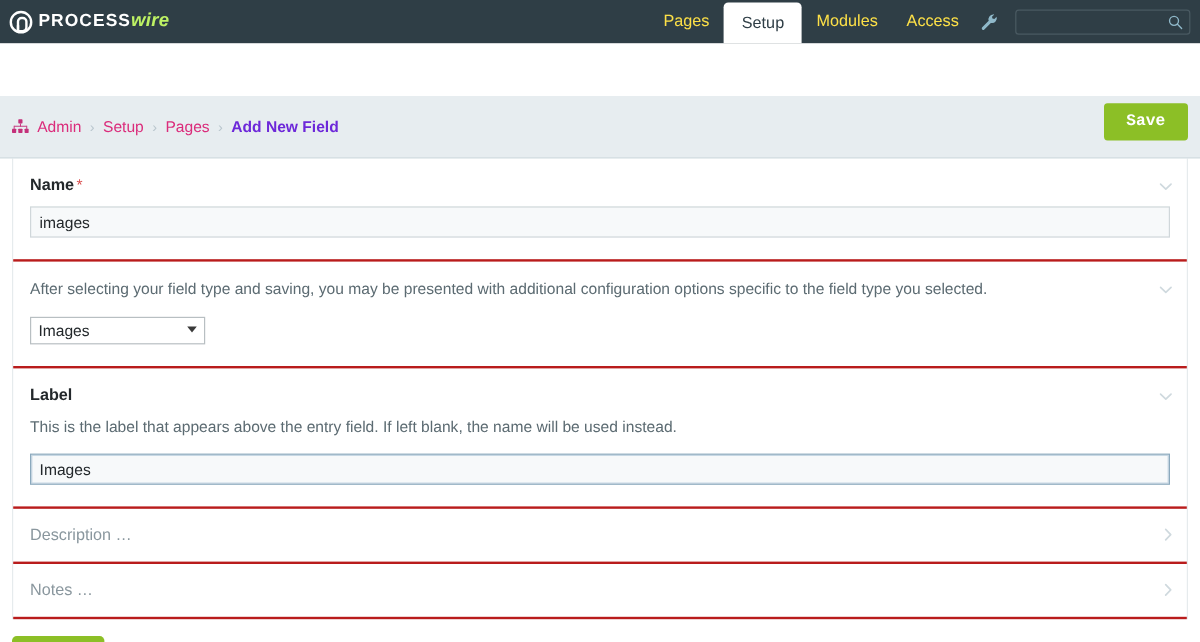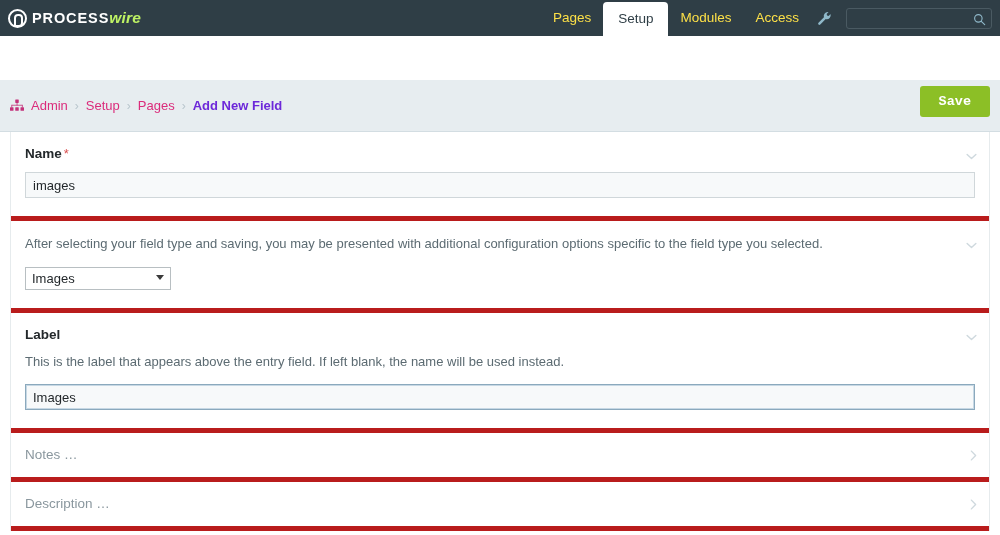--- a/index.html
+++ b/index.html
@@ -170,21 +170,21 @@
   
   .card {
     margin: 0 10px;
     border-left: 1px solid #e6ebed;
     border-right: 1px solid #e6ebed;
     background: #ffffff;
   }
   .section {
     position: relative;
     padding: 14px 14px 18px 14px;
-    border-bottom: 5px solid #b91c1c;
+    border-bottom: 2px solid #b91c1c;
   }
   .section:first-child { border-top: none; }
   .sect-label {
     font-size: 13.5px;
     font-weight: bold;
     color: #23282b;
     margin: 0 0 11px 0;
   }
   .req {
     color: #d94f4f;
@@ -368,33 +368,33 @@
     <div class="sect-desc">This is the label that appears above the entry field. If left blank, the name will be used instead.</div>
     <input class="text-input focused" type="text" value="Images" style="">
     <span class="chev">
       <svg width="11" height="7" viewBox="0 0 12 8" fill="none" stroke="#cfd9de" stroke-width="1.6" stroke-linecap="round" stroke-linejoin="round">
           <polyline points="1,1.6 6,6.4 11,1.6"></polyline>
         </svg>
     </span>
   </div>
 
   <div class="section collapsed">
+    <div class="collapsed-label">Description …</div>
+    <span class="chev">
+      <svg width="7" height="11" viewBox="0 0 8 12" fill="none" stroke="#cfd9de" stroke-width="1.6" stroke-linecap="round" stroke-linejoin="round">
+          <polyline points="1.6,1 6.4,6 1.6,11"></polyline>
+        </svg>
+    </span>
+  </div>
+
+  <div class="section collapsed">
     <div class="collapsed-label">Notes …</div>
     <span class="chev">
       <svg width="7" height="11" viewBox="0 0 8 12" fill="none" stroke="#cfd9de" stroke-width="1.6" stroke-linecap="round" stroke-linejoin="round">
           <polyline points="1.6,1 6.4,6 1.6,11"></polyline>
         </svg>
     </span>
   </div>
-
-  <div class="section collapsed">
-    <div class="collapsed-label">Description …</div>
-    <span class="chev">
-      <svg width="7" height="11" viewBox="0 0 8 12" fill="none" stroke="#cfd9de" stroke-width="1.6" stroke-linecap="round" stroke-linejoin="round">
-          <polyline points="1.6,1 6.4,6 1.6,11"></polyline>
-        </svg>
-    </span>
-  </div>
 </div>
 
 <div class="footer">
   <button class="btn-save-bottom">Save</button>
 </div>
 
 </body></html>

